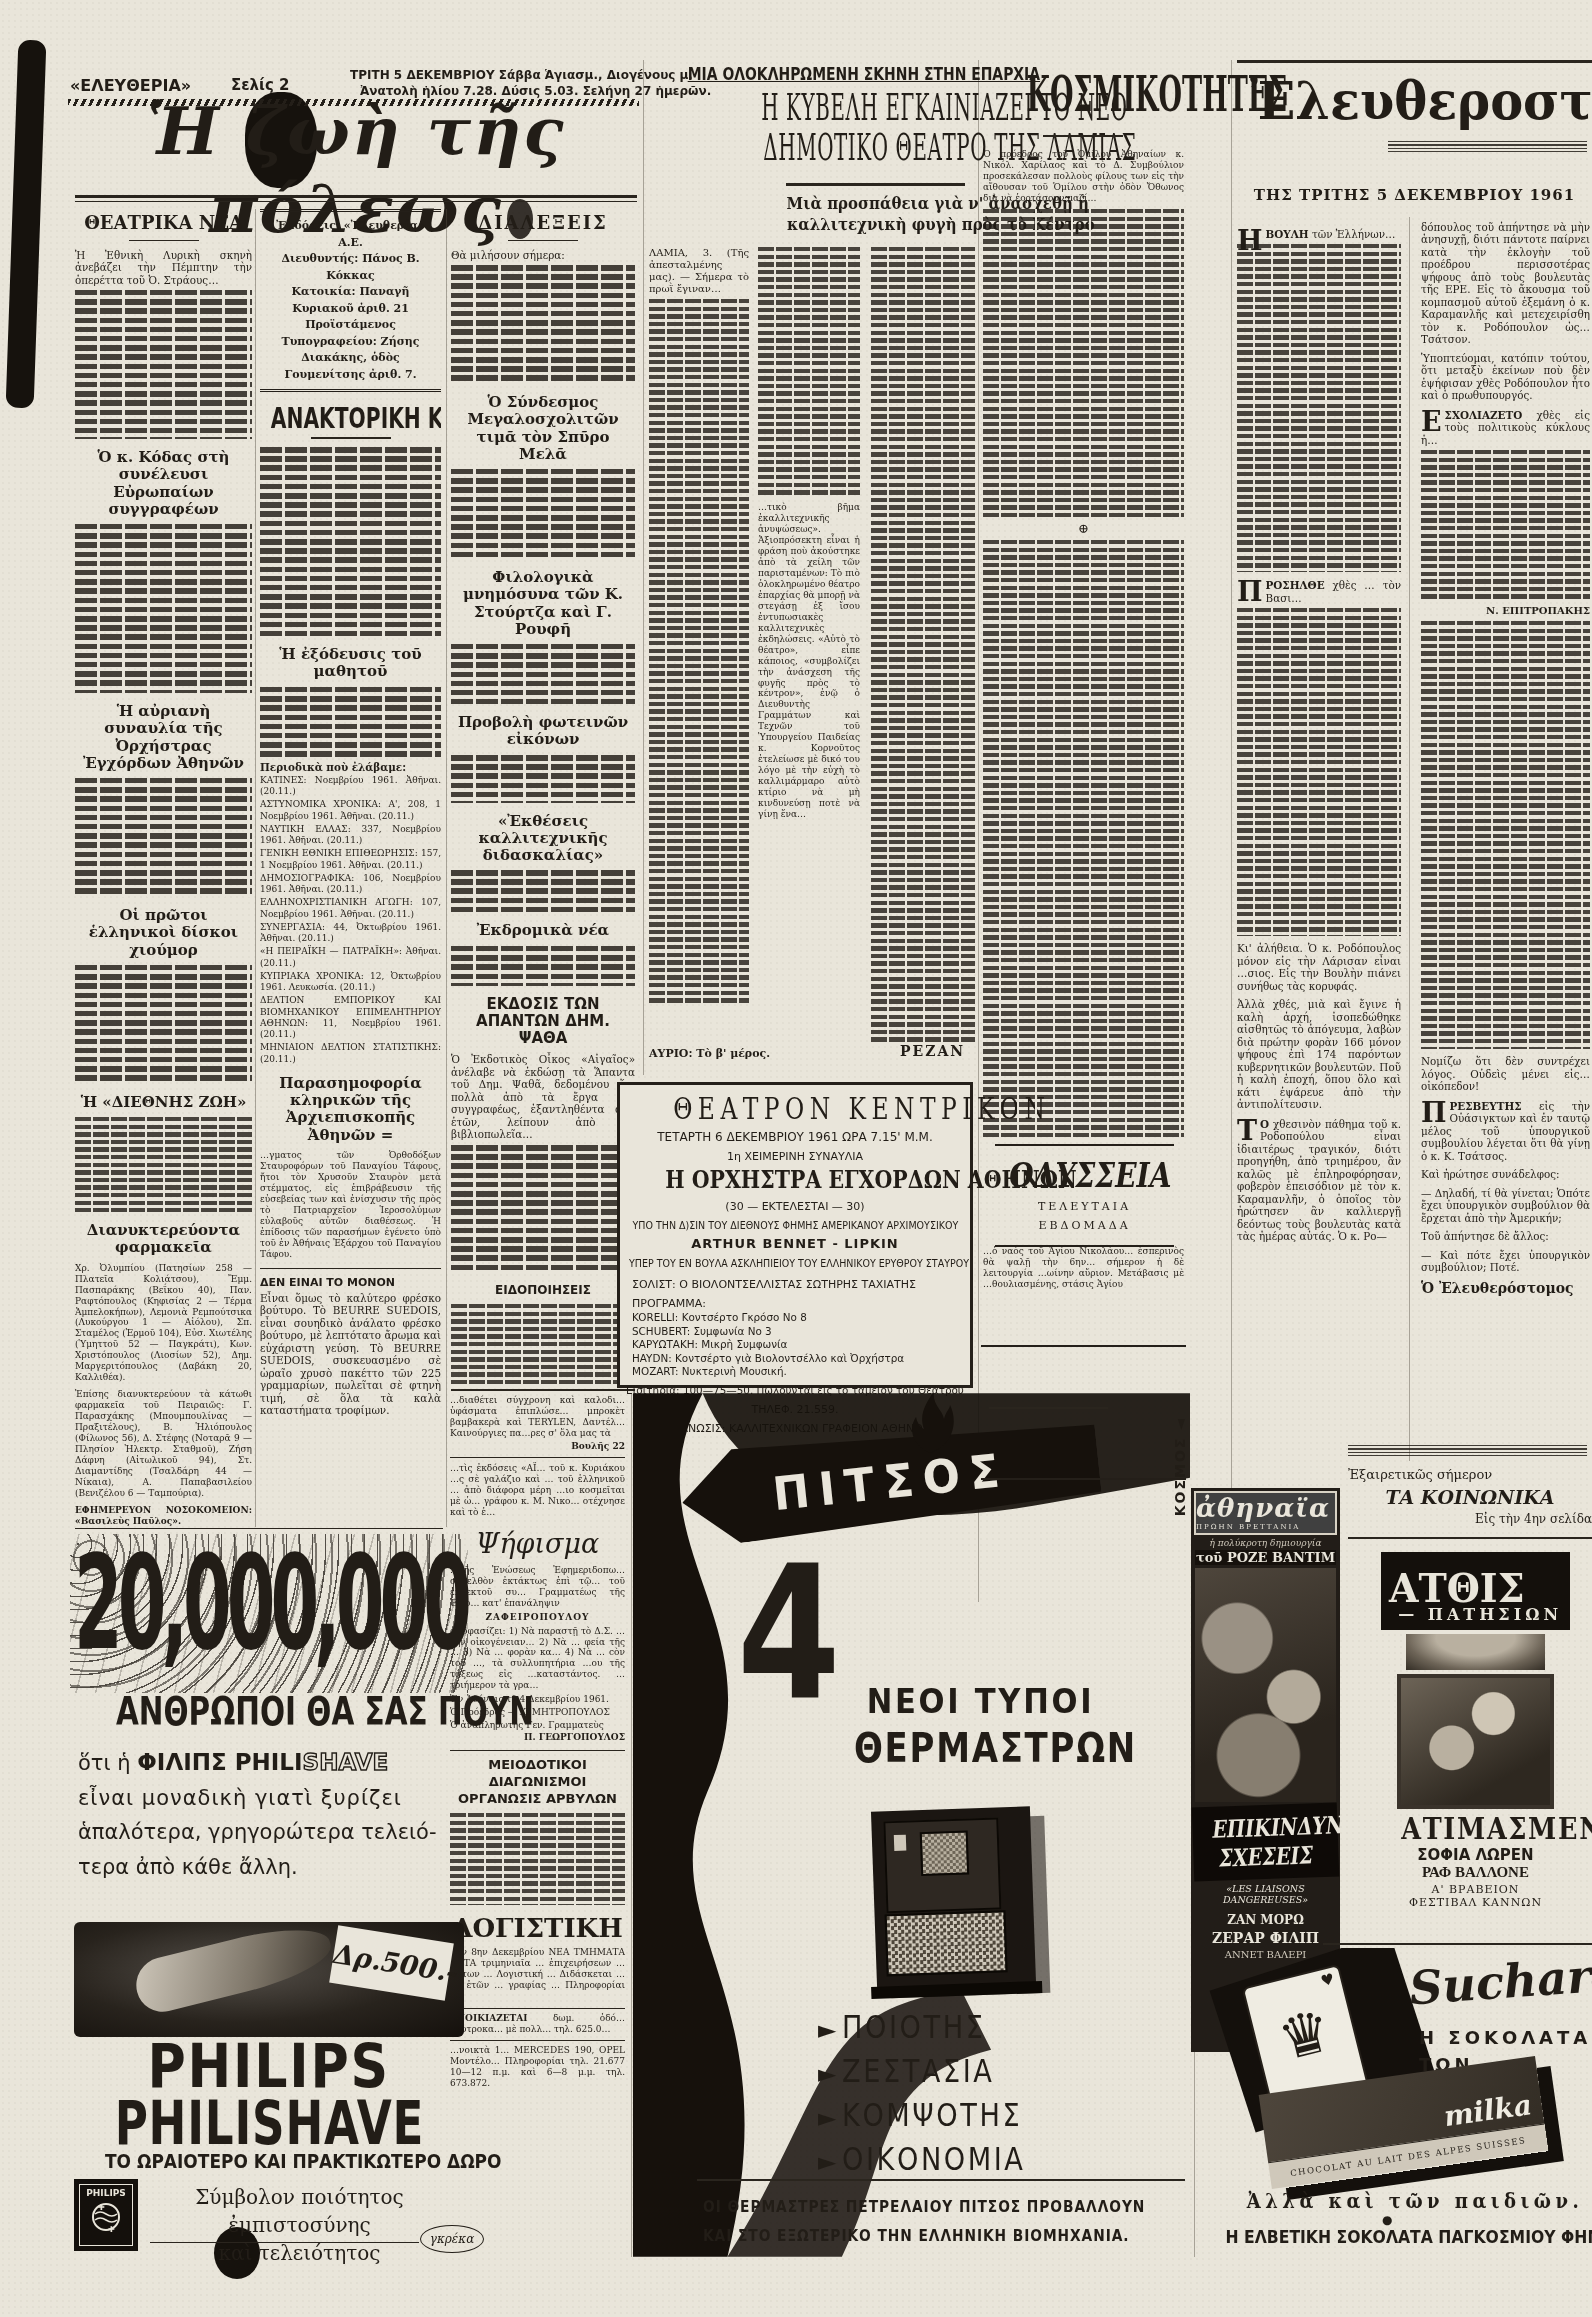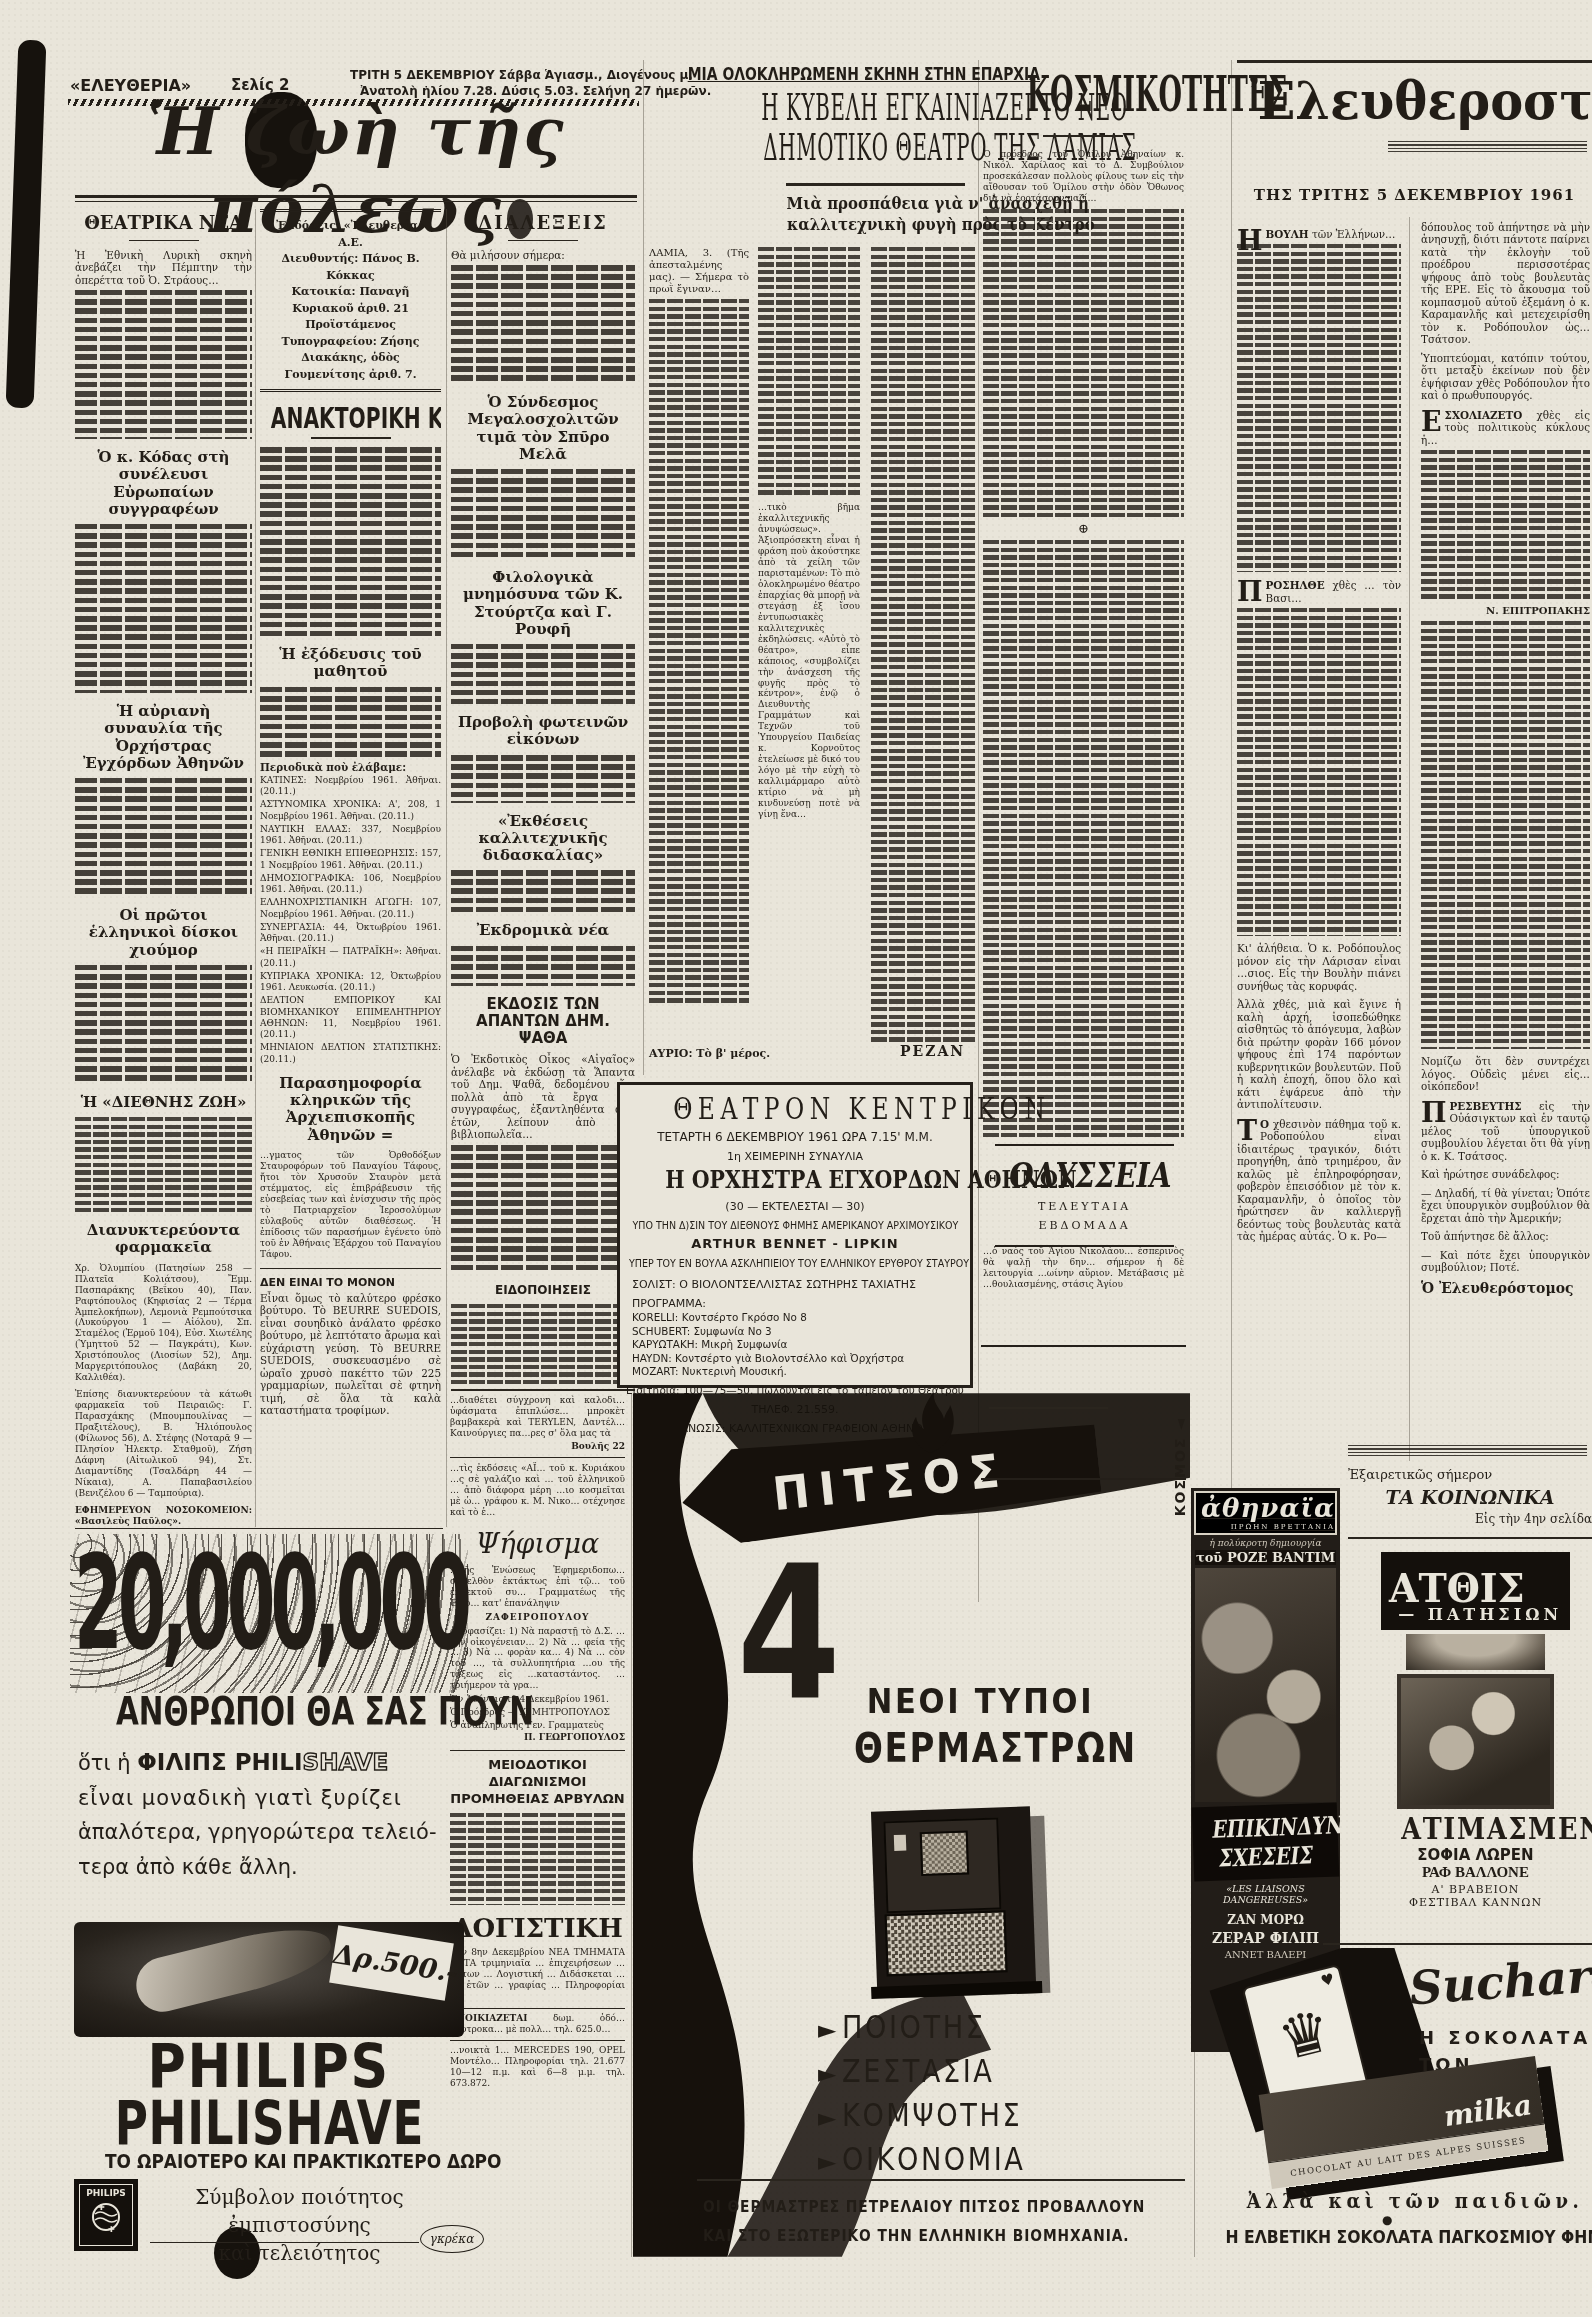--- a/index.html
+++ b/index.html
@@ -199,21 +199,21 @@
     <p class="bt sm" style="margin:0;">…τῆς Ἑνώσεως Ἐφημεριδοπω… συνελθὸν ἐκτάκτως ἐπὶ τῷ… τοῦ ἐκλεκτοῦ συ… Γραμματέως τῆς Ἑνώ… κατ' ἐπανάληψιν</p>
     <p class="bt sm ctr" style="margin:3px 0;font-weight:bold;letter-spacing:1px;">ΖΑΦΕΙΡΟΠΟΥΛΟΥ</p>
     <p class="bt sm" style="margin:0;">ἀποφασίζει: 1) Νὰ παραστῇ τὸ Δ.Σ. … τὴν οἰκογένειαν… 2) Νὰ … φεία τῆς … 3) Νὰ … φορὰν κα… 4) Νὰ … ϲὸν τοῦ …, τὰ συλλυπητήρια …ου τῆς τάξεως εἰς …καταστάντος. … τριήμερον τὰ γρα…</p>
     <p class="bt sm" style="margin:3px 0 0;">Ἐν Ἀθήναις τῇ 4 Δεκεμβρίου 1961.</p>
     <p class="bt sm" style="margin:2px 0 0;">Ὁ Πρόεδρος — Χ. ΜΗΤΡΟΠΟΥΛΟΣ</p>
     <p class="bt sm" style="margin:2px 0 0;">Ὁ ἀναπληρωτὴς Γεν. Γραμματεὺς</p>
     <p class="bt sm" style="margin:1px 0 0;font-weight:bold;text-align:right;">Π. ΓΕΩΡΓΟΠΟΥΛΟΣ</p>
     <div class="rule" style="position:static;width:100%;height:1px;margin:7px 0 6px;"></div>
     <div class="ctr adname" style="font-size:13px;line-height:1.3;">
       <span>ΜΕΙΟΔΟΤΙΚΟΙ ΔΙΑΓΩΝΙΣΜΟΙ</span><br>
-      <span>ΠΡΟΜΗΘΕΙΑΣ ΑΡΒΥΛΩΝ</span>
+      <span>ΟΡΓΑΝΩΣΙΣ ΑΡΒΥΛΩΝ</span>
     </div>
     <div class="ft s" style="height:92px;margin-top:5px;"></div>
     <div class="ctr" style="font-size:26px;font-weight:bold;margin-top:8px;">ΛΟΓΙΣΤΙΚΗ</div>
     <p class="bt sm" style="margin:4px 0 0;">Τὴν 8ην Δεκεμβρίου ΝΕΑ ΤΜΗΜΑΤΑ — ΤΑ τριμηνιαῖα … ἐπιχειρήσεων … μάτων … Λογιστική … Διδάσκεται … 30 ἐτῶν … γραφίας … Πληροφορίαι …</p>
     <div class="rule" style="position:static;width:100%;height:1px;margin:6px 0 4px;"></div>
     <p class="bt sm" style="margin:0;"><b>ΕΝΟΙΚΙΑΖΕΤΑΙ</b> <span>δωμ. ὁδό… λουτροκα… μὲ πολλ… τηλ. 625.0…</span></p>
     <div class="rule" style="position:static;width:100%;height:1px;margin:5px 0 4px;"></div>
     <p class="bt sm" style="margin:0;">…νοικτὰ 1… MERCEDES 190, OPEL Μοντέλο… Πληροφορίαι τηλ. 21.677 10—12 π.μ. καὶ 6—8 μ.μ. τηλ. 673.872.</p>
   </div>
 
@@ -374,21 +374,21 @@
   </div>
   <div class="wavy" style="left:1348px;top:1445px;width:239px;height:14px;"></div>
   <div class="abs" style="left:1348px;top:1467px;width:244px;">
     <div style="font-size:13px;">Ἐξαιρετικῶς σήμερον</div>
     <div class="ctr" style="font-size:19px;font-weight:bold;font-style:italic;margin-top:4px;">ΤΑ ΚΟΙΝΩΝΙΚΑ</div>
     <div style="font-size:12px;text-align:right;margin-top:4px;">Εἰς τὴν 4ην σελίδα</div>
   </div>
   <div class="rule" style="left:1348px;top:1537px;width:244px;height:2px;"></div>
 
   <div class="abs" style="left:1191px;top:1488px;width:149px;height:564px;background:#221d18;overflow:hidden;">
-    <div style="background:#000000;border:2px solid #d8d2c4;margin:3px;text-align:right;text-decoration:underline;">
+    <div style="background:#404040;border:2px solid #d8d2c4;margin:3px;text-align:left;">
       <span style="color:#e9e5da;font-size:26px;font-weight:bold;font-style:italic;letter-spacing:1px;">ἀθηναϊα</span>
       <div style="color:#e9e5da;font-size:7px;letter-spacing:2px;padding-bottom:2px;">ΠΡΩΗΝ ΒΡΕΤΤΑΝΙΑ</div>
     </div>
     <div class="ctr" style="color:#cfc8ba;font-size:9px;font-style:italic;">ἡ πολύκροτη δημιουργία</div>
     <div class="ctr" style="color:#e9e5da;font-size:13px;font-weight:bold;background:#16110c;margin:2px 4px;">τοῦ ΡΟΖΕ ΒΑΝΤΙΜ</div>
     <div style="height:234px;margin:3px 4px;background:
       radial-gradient(circle at 30% 30%, #9a9184 0 18%, transparent 19%),
       radial-gradient(circle at 70% 55%, #b3aa9a 0 16%, transparent 17%),
       radial-gradient(circle at 45% 80%, #877e70 0 20%, transparent 21%),
       linear-gradient(160deg,#4e463c,#2a241d 70%);"></div>

